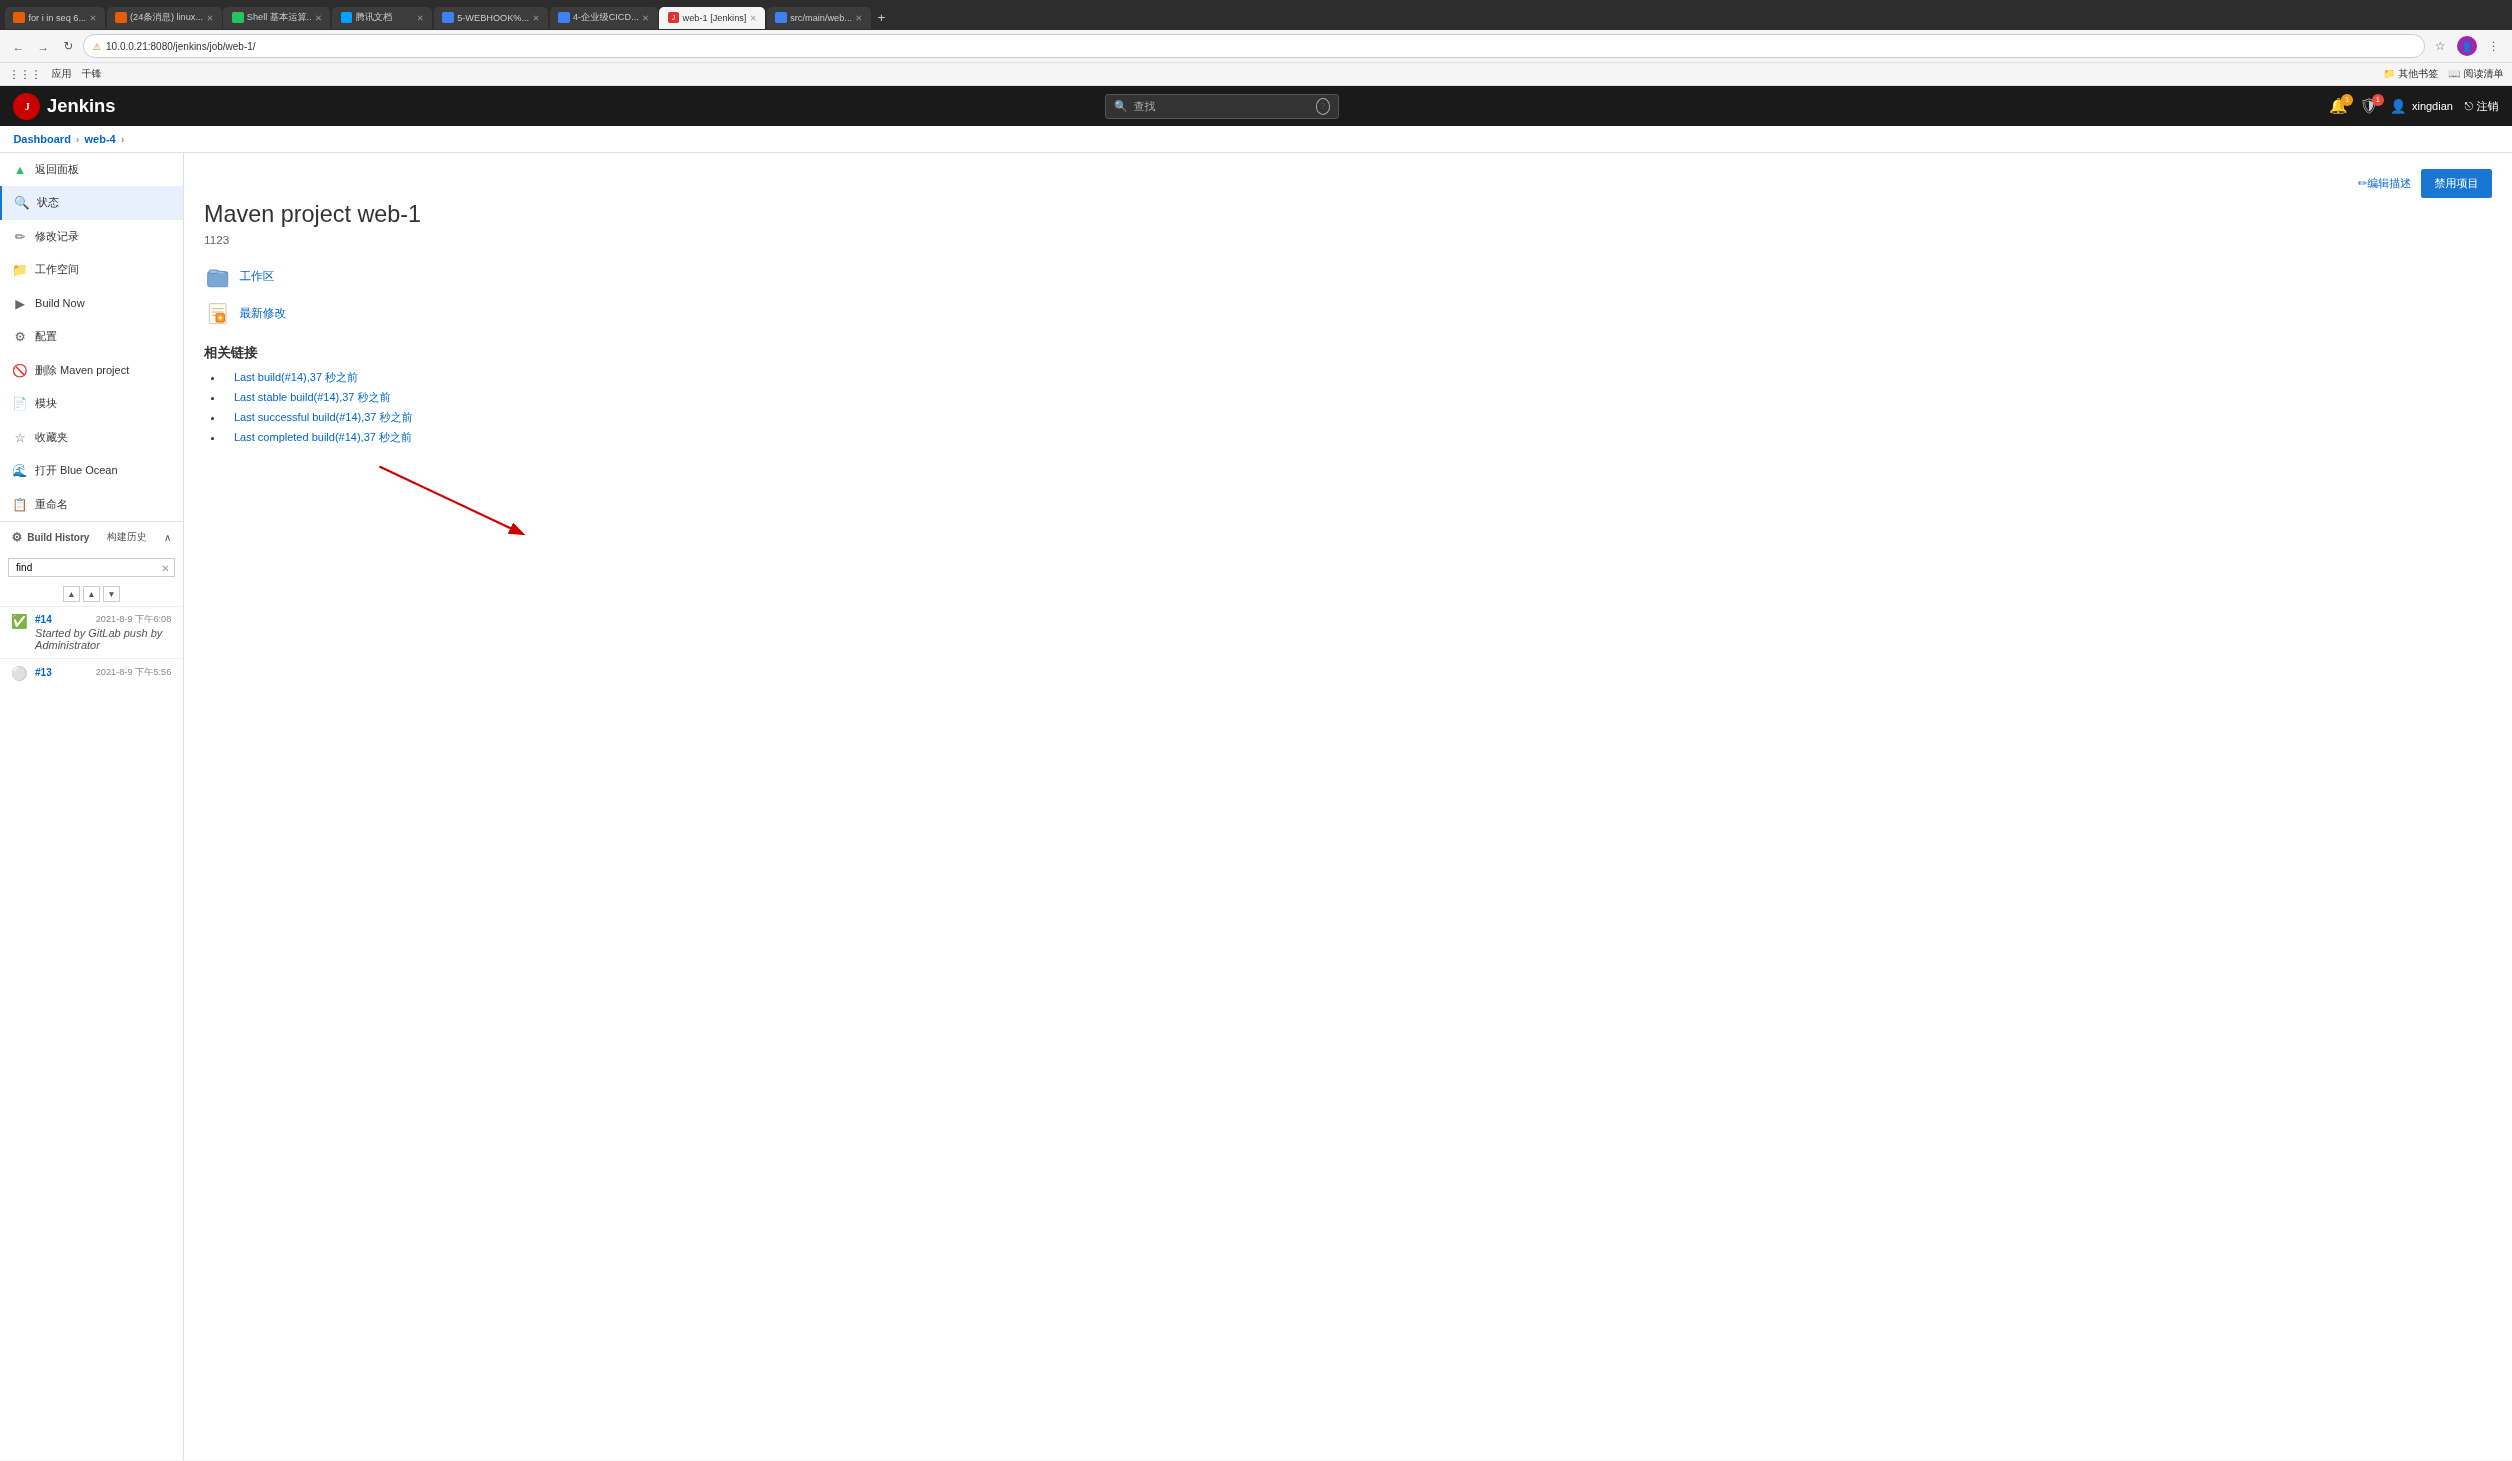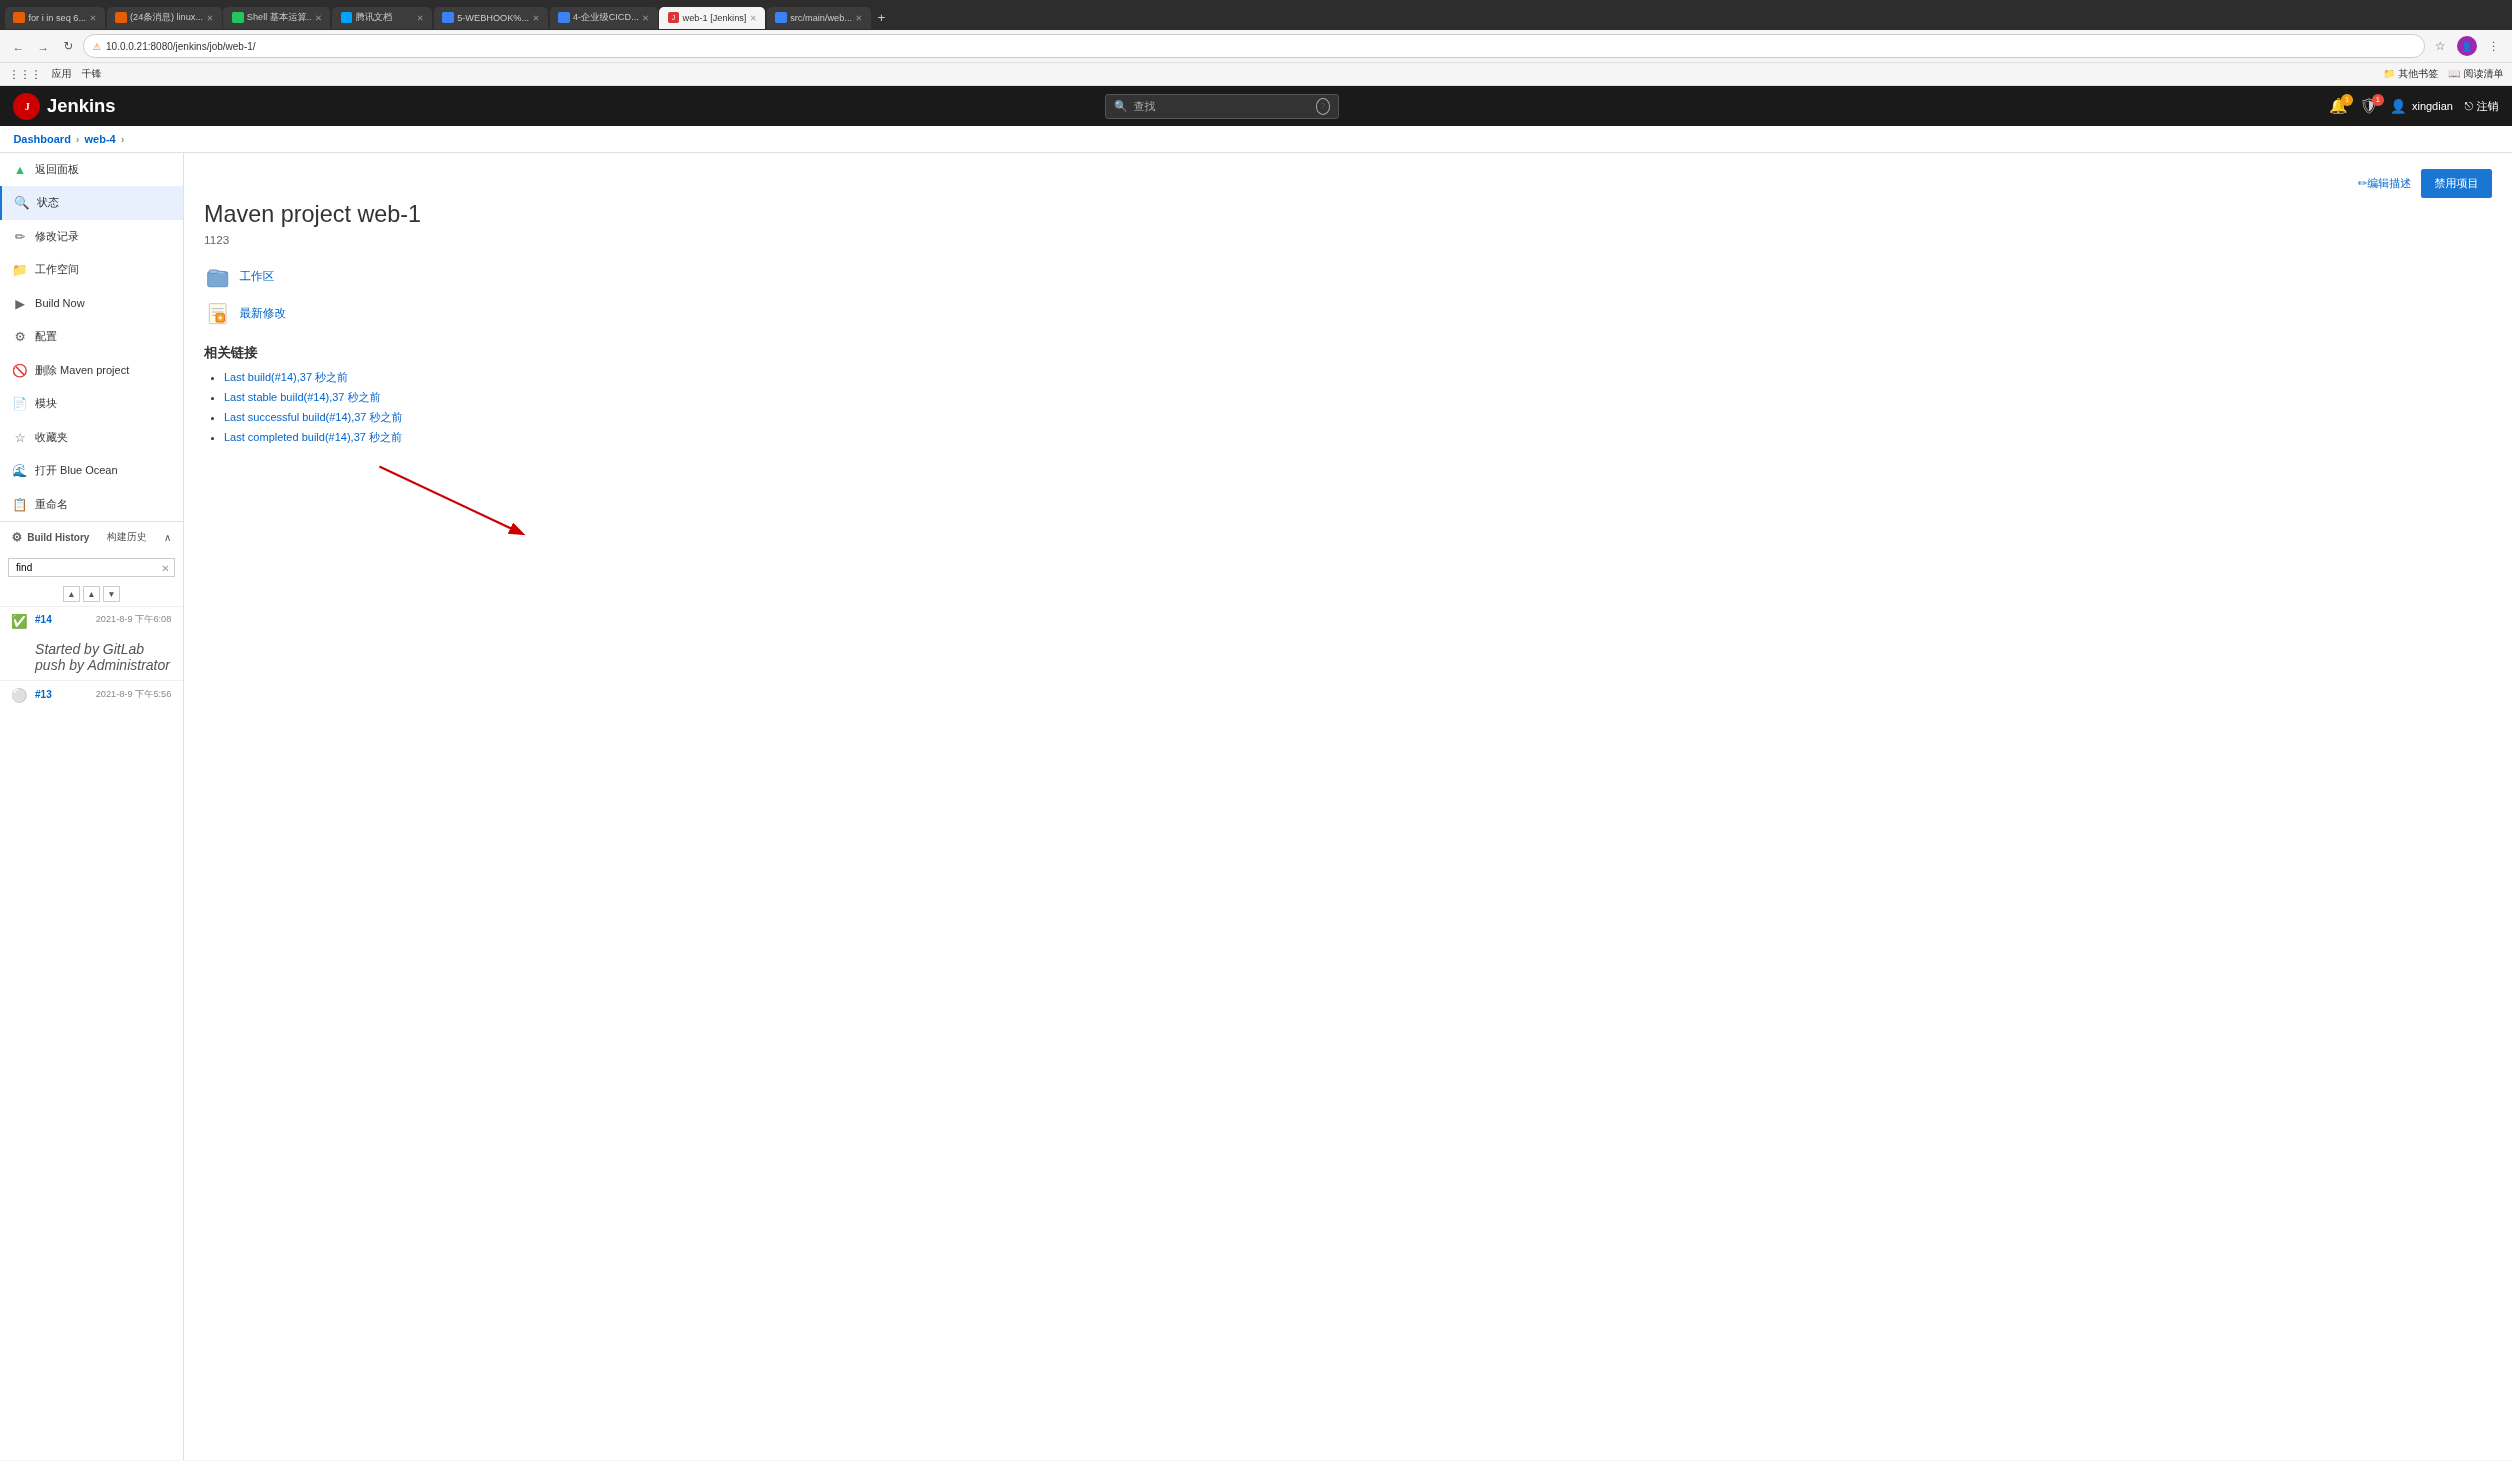--- a/index.html
+++ b/index.html
@@ -70,41 +70,41 @@
     .build-search { margin: 5px 8.4px; position: relative; }
     .build-search input { width: 100%; border: 0.8px solid #ccc; border-radius: 0; padding: 3.3px 20px 3.3px 6.7px; font-size: 10px; outline: none; }
     .build-search-clear { position: absolute; right: 5px; top: 50%; transform: translateY(-50%); color: #999; cursor: pointer; font-size: 10px; }
     .build-nav-buttons { display: flex; justify-content: center; gap: 3.3px; padding: 3.3px; }
     .build-nav-btn { width: 16.7px; height: 16.7px; border: 0.8px solid #ccc; background: white; cursor: pointer; display: flex; align-items: center; justify-content: center; font-size: 8.4px; color: #555; }
     .build-item { display: flex; align-items: flex-start; padding: 6.7px 11.7px; border-top: 0.8px solid #f0f0f0; font-size: 10px; gap: 6.7px; }
     .build-item-status { color: #22c55e; font-size: 13.4px; margin-top: 0.8px; }
     .build-item-info { flex: 1; }
     .build-item-link { color: #0066cc; text-decoration: none; font-weight: bold; }
     .build-item-time { color: #888; font-size: 9.2px; }
-    .build-item-desc { color: #555; font-size: 14px; margin-top: 15px; font-style: italic; }
+    .build-item-desc { color: #555; font-size: 11px; margin-top: 1px; font-style: italic; }
     .build-item-status-gray { color: #888; font-size: 13.4px; margin-top: 0.8px; }
 
     
     .content { flex: 1; padding: 16.7px 20px; overflow-y: auto; background: white; }
     .project-title { font-size: 23.4px; font-weight: 300; color: #333; margin-bottom: 5px; }
     .project-subtitle { color: #666; font-size: 11.7px; margin-bottom: 16.7px; }
     
     .disable-btn { background: #1976d2; color: white; border: none; padding: 6.7px 13.4px; border-radius: 2.5px; cursor: pointer; font-size: 11px; }
     .edit-desc-btn { color: #0066cc; font-size: 11px; cursor: pointer; text-decoration: none; display: flex; align-items: center; gap: 2.5px; }
     
     .project-links { margin: 16.7px 0; }
     .project-link-item { display: flex; align-items: center; gap: 8.4px; margin-bottom: 10px; }
     .project-link-icon { width: 27px; height: 27px; display: flex; align-items: center; justify-content: center; font-size: 16.7px; }
     .project-link-text { color: #0066cc; text-decoration: none; font-size: 11.7px; }
     
     .related-links { margin: 13.4px 0; }
     .related-links h3 { font-size: 13.4px; font-weight: bold; margin-bottom: 8.4px; }
     .related-links ul { list-style: disc; padding-left: 20px; }
     .related-links ul li { margin-bottom: 5px; }
-    .related-links ul li a { color: #0066cc; text-decoration: none; font-size: 11px; }
+    .related-links ul li a { color: #0066cc; text-decoration: none; font-size: 11px; margin-left: 10px; }
 
     
     .help-circle { width: 16.7px; height: 16.7px; border: 0.8px solid #aaa; border-radius: 50%; display: flex; align-items: center; justify-content: center; font-size: 9.2px; color: #555; cursor: pointer; }
 
     
     .avatar { width: 20px; height: 20px; border-radius: 50%; background: #9c27b0; display: flex; align-items: center; justify-content: center; color: white; font-size: 9.2px; }
   </style>
 </head>
 <body>
 

